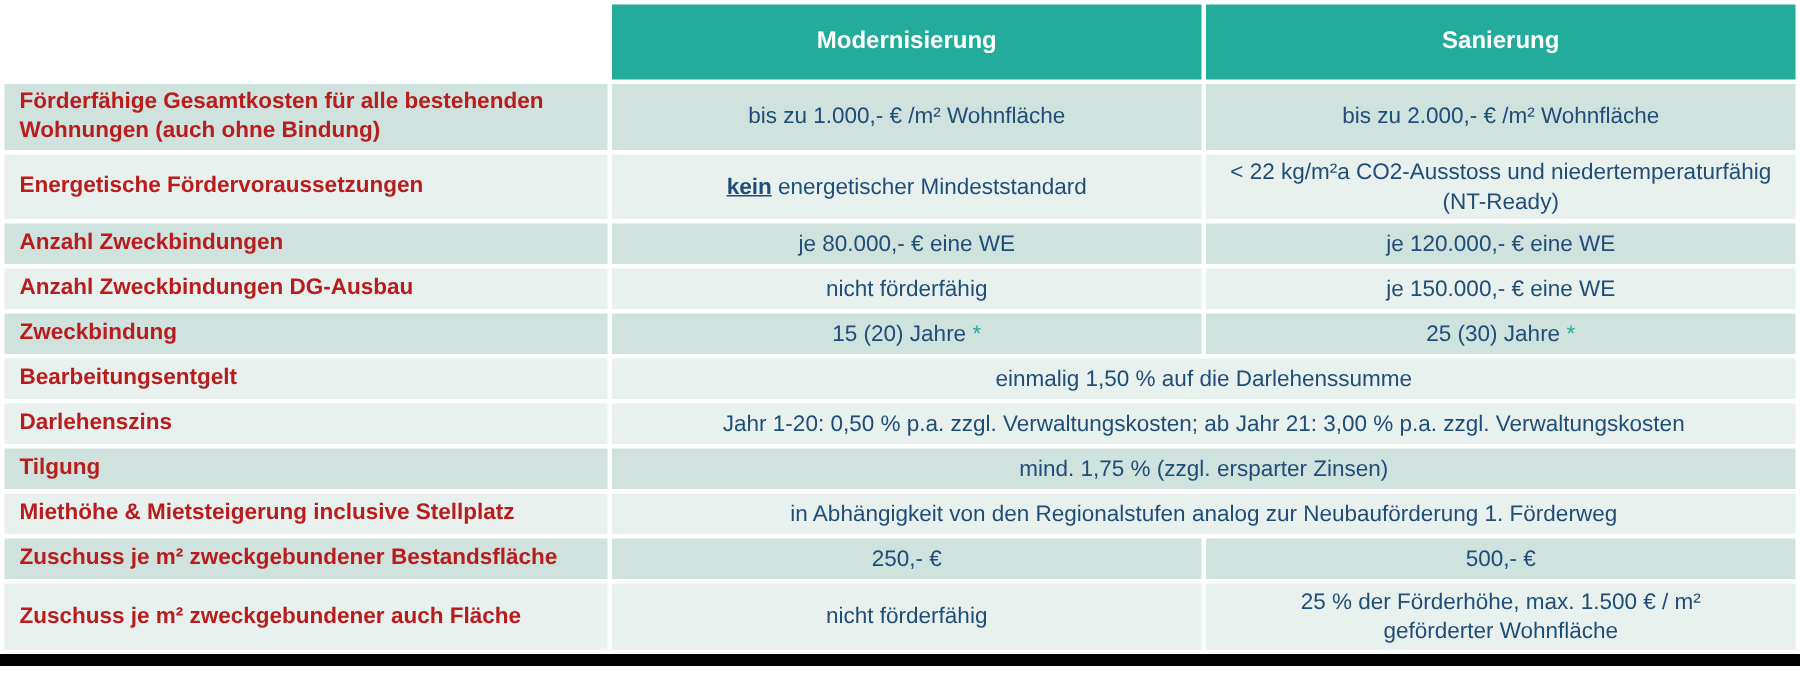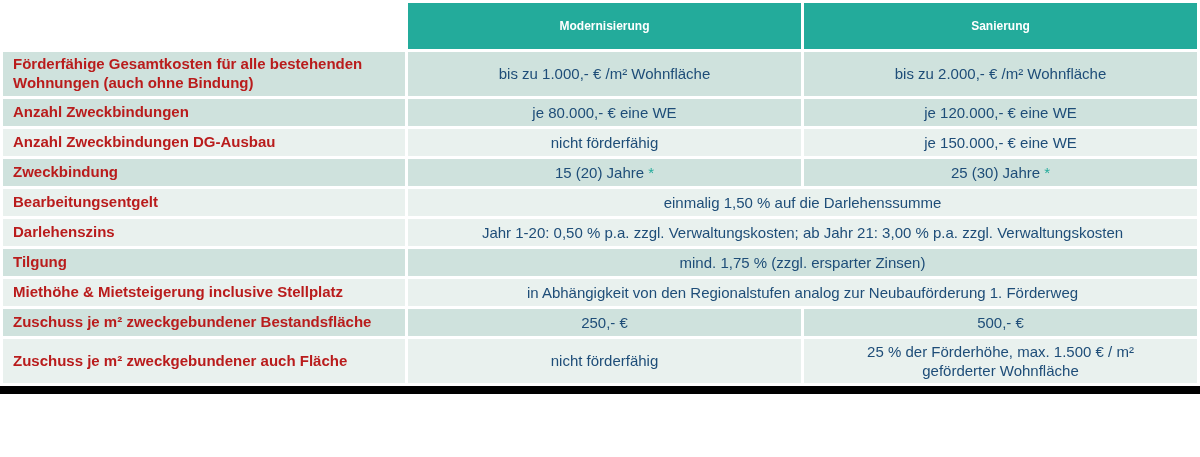--- a/index.html
+++ b/index.html
@@ -1,21 +1,21 @@
 <!DOCTYPE html>
 <html><head>
 <meta charset="utf-8">
 <style>
   html,body{margin:0;padding:0;background:#ffffff;}
   body{width:1200px;height:457px;font-family:"Liberation Sans",sans-serif;overflow:hidden;}
   table.cmp{border-collapse:separate;border-spacing:3px;width:1200px;table-layout:fixed;}
   td{vertical-align:middle;}
   .spacer{background:transparent;}
   th.colhead{
-    background:#23ab9b;color:#ffffff;font-size:12px;font-weight:bold;
+    background:#23ab9b;color:#ffffff;font-size:16px;font-weight:bold;
     text-align:center;vertical-align:middle;padding:16px;
   }
   tr.h-header{height:29px;}
   tr.h-tall{height:44px;}
   tr.h-std{height:27px;}
   td.label{
     color:#b91c1c;font-size:15px;font-weight:bold;text-align:left;
     padding:2px 6px 2px 10px;line-height:1.25;
   }
   td.value{
@@ -44,20 +44,25 @@
     <th class="colhead">Modernisierung</th>
     <th class="colhead">Sanierung</th>
   </tr>
 
   <tr class="h-tall r-dark">
     <td class="label">Förderfähige Gesamtkosten für alle bestehenden Wohnungen (auch ohne Bindung)</td>
     <td class="value">bis zu 1.000,- € /m² Wohnfläche</td>
     <td class="value">bis zu 2.000,- € /m² Wohnfläche</td>
   </tr>
 
+  <tr class="h-tall r-light" style="height:43px">
+    <td class="label">Energetische Fördervoraussetzungen</td>
+    <td class="value"><span class="bu">kein</span><span> energetischer Mindeststandard</span></td>
+    <td class="value">&lt; 22 kg/m²a CO2-Ausstoss und niedertemperaturfähig (NT-Ready)</td>
+  </tr>
 
   <tr class="h-std r-dark">
     <td class="label">Anzahl Zweckbindungen</td>
     <td class="value">je 80.000,- € eine WE</td>
     <td class="value">je 120.000,- € eine WE</td>
   </tr>
 
   <tr class="h-std r-light">
     <td class="label">Anzahl Zweckbindungen DG-Ausbau</td>
     <td class="value">nicht förderfähig</td>

